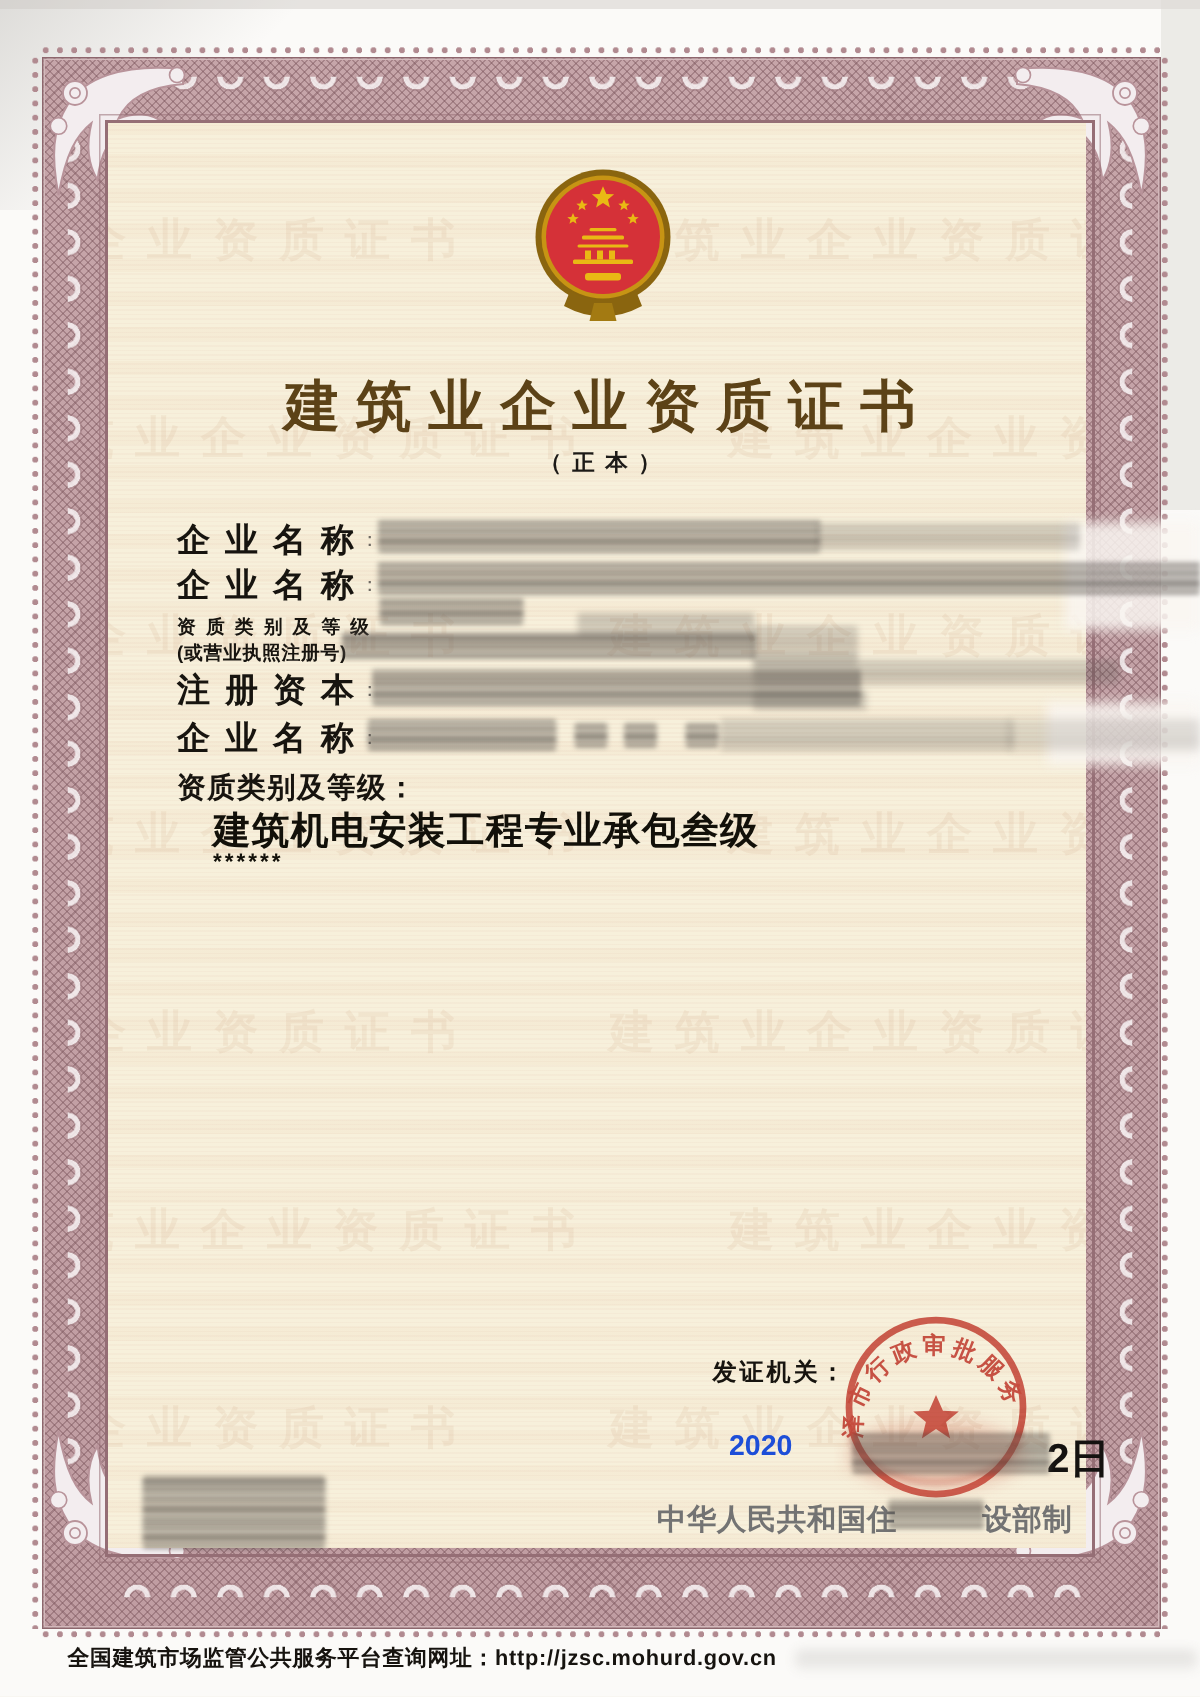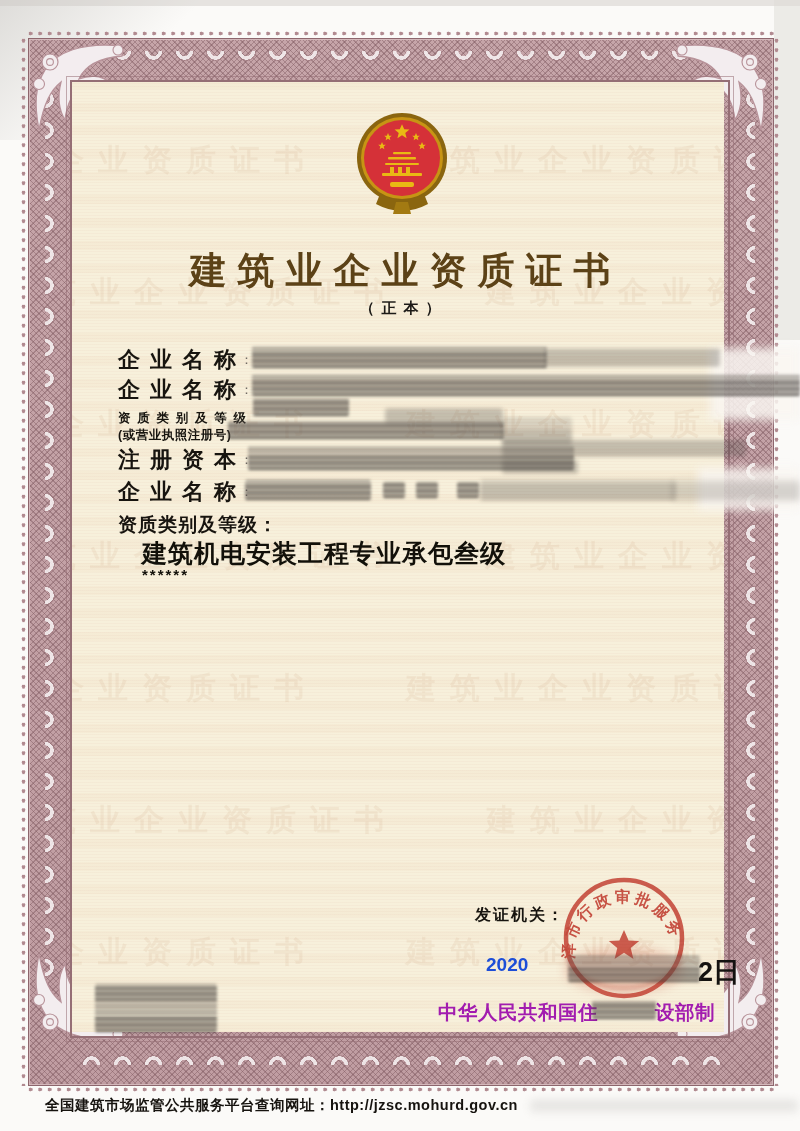--- a/index.html
+++ b/index.html
@@ -54,21 +54,21 @@
          font-weight:bold;font-size:22px;color:#17140f;}
   .fcolon{font-size:13px;color:#6f6a63;margin-left:4px;vertical-align:3px;}
   .credit-l1{width:128px;text-align:justify;text-align-last:justify;font-weight:bold;font-size:12.5px;color:#17140f;}
   .credit-l2{font-weight:bold;font-size:12.5px;color:#17140f;letter-spacing:.5px;}
   .qual-head{left:118px;top:512px;font-weight:bold;font-size:19px;color:#17140f;letter-spacing:1px;}
   .qual-item{left:142px;top:537px;font-family:"Liberation Serif",serif;font-weight:bold;font-size:25px;color:#121009;letter-spacing:1px;}
   .qual-stars{left:142px;top:566px;font-weight:bold;font-size:15px;color:#121009;letter-spacing:2px;}
   .issuer{left:475px;top:905px;font-weight:bold;font-size:16px;color:#17140f;letter-spacing:2px;}
   .date-year{left:486px;top:954px;font-weight:bold;font-size:19px;color:#1d4ed8;}
   .date-day{left:698px;top:954px;font-weight:bold;font-size:27px;color:#141210;}
-  .ministry{top:999px;font-weight:bold;font-size:19.5px;color:#a21caf;letter-spacing:.5px;}
+  .ministry{top:999px;font-weight:bold;font-size:19.5px;color:#737373;letter-spacing:.5px;}
   .footer-line{left:45px;top:1096px;font-weight:bold;font-size:14.5px;color:#16130f;letter-spacing:.5px;}
 
   
   .smudge{position:absolute;z-index:14;border-radius:2px;filter:blur(1.6px);
         background:repeating-linear-gradient(0deg,
           rgba(52,48,45,.78) 0 1.6px, rgba(150,143,136,.25) 1.6px 3.1px,
           rgba(75,70,64,.62) 3.1px 4.6px, rgba(170,162,154,.22) 4.6px 6.2px);}
   .smudge.light{opacity:.55;filter:blur(2.2px);}
   .smudge.soft{opacity:.38;filter:blur(3px);}
   .wash{position:absolute;z-index:13;background:rgba(249,246,241,.85);filter:blur(4px);}

